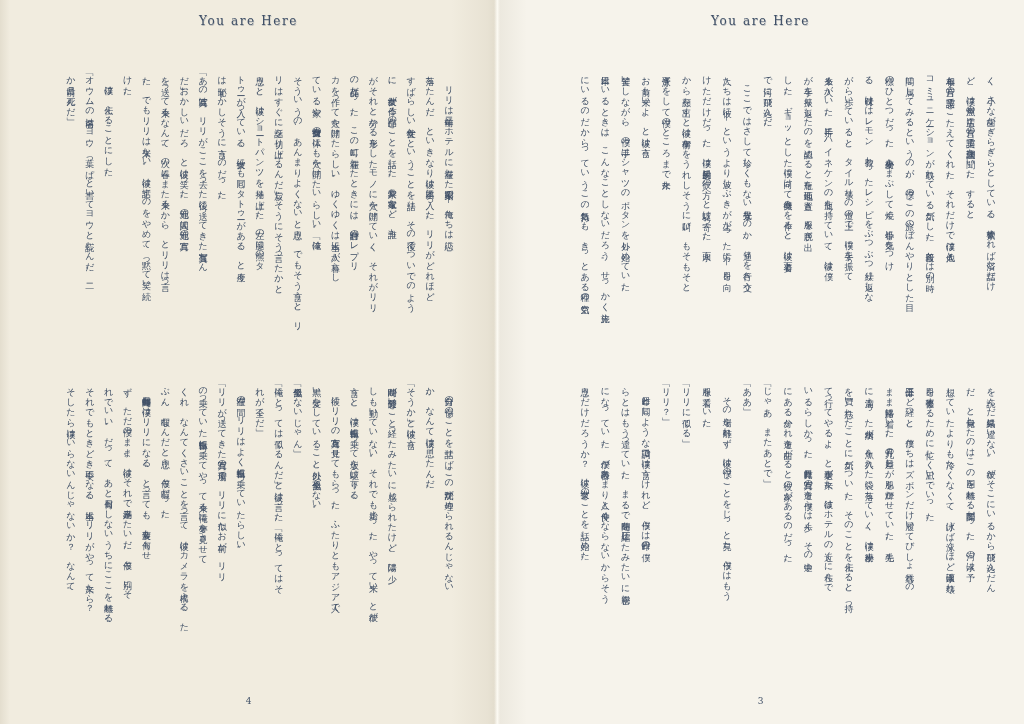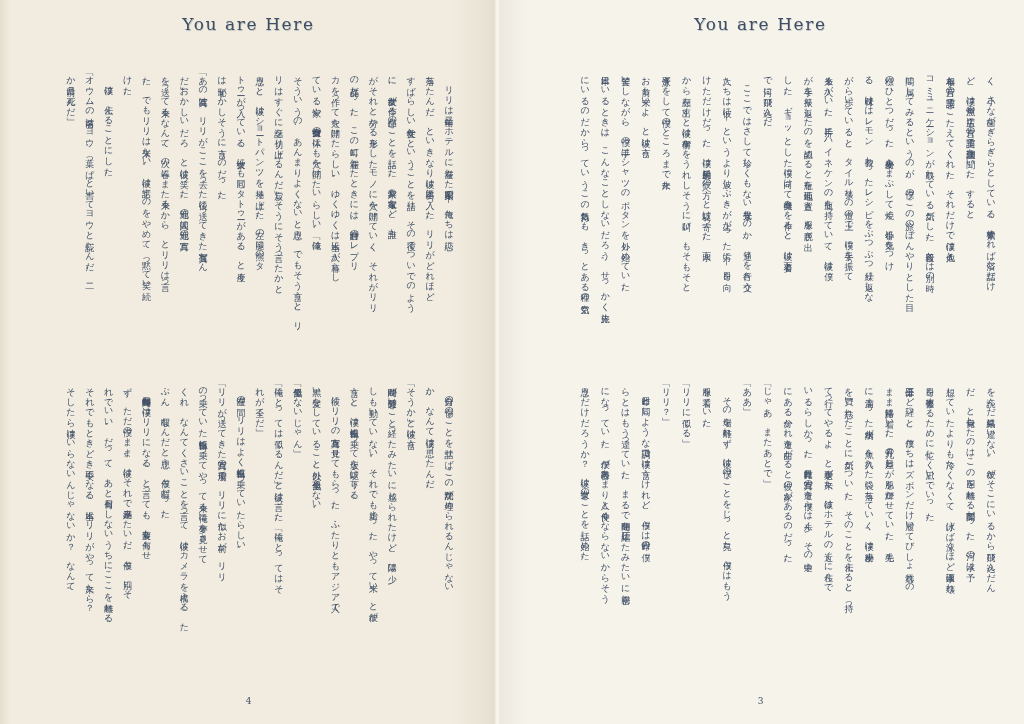--- a/index.html
+++ b/index.html
@@ -27,21 +27,21 @@
     background:linear-gradient(to right,rgba(252,250,243,0) 0%,var(--fold_highlight,#fcfaf3) 55%,rgba(252,250,243,0) 100%);
     pointer-events:none;
   }
   .edge-left{
     position:absolute;left:0;top:0;width:10px;height:724px;
     background:linear-gradient(to right,rgba(110,95,60,0.10),rgba(110,95,60,0));
     pointer-events:none;
   }
   .running-header{
     position:absolute;top:14px;left:0;width:100%;
-    text-align:center;font-size:17px;letter-spacing:1.6px;
+    text-align:center;font-size:12px;letter-spacing:1.6px;
     color:var(--ink,#3f4f66);
     text-shadow:0.6px 0.6px 0 rgba(70,85,110,0.30);
   }
   .vblock{
     position:absolute;
     writing-mode:vertical-rl;
     text-orientation:mixed;
     font-size:9px;
     letter-spacing:0.1px;
     color:var(--ink,#3f4f66);

